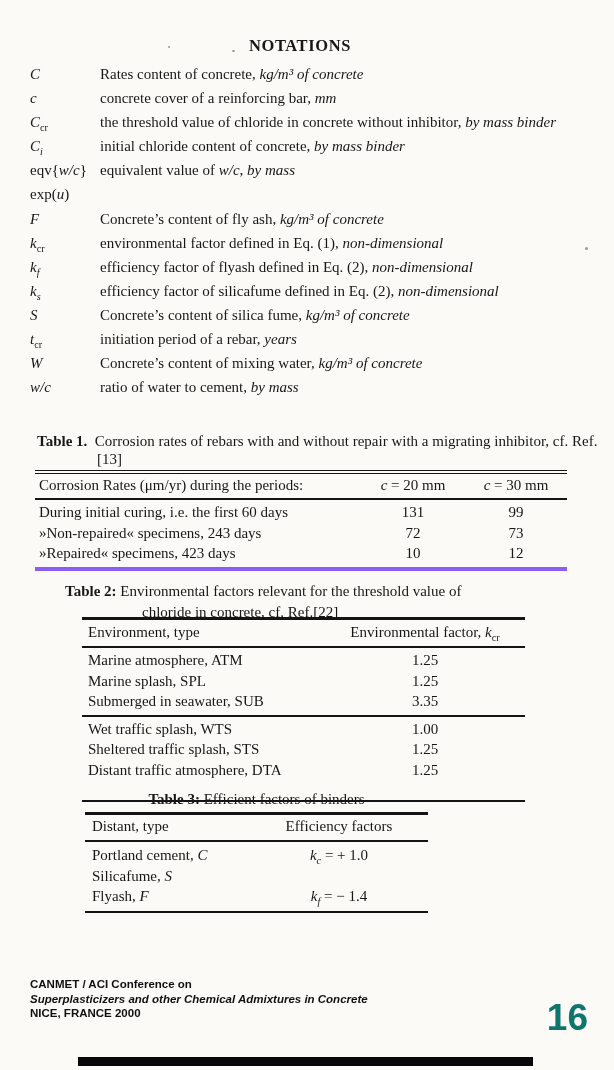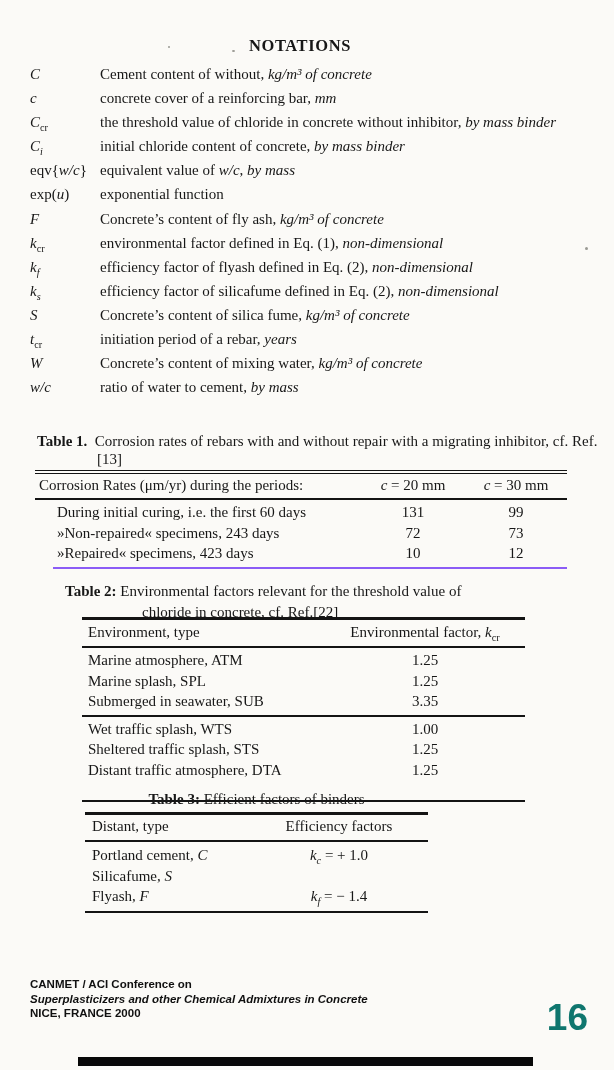--- a/index.html
+++ b/index.html
@@ -28,21 +28,21 @@
   .ndesc{flex:1;text-align:justify;}
 
   
   #t1caption{
     position:absolute;top:432px;left:37px;width:524px;
     font-size:15px;line-height:18px;
     padding-left:60px;text-indent:-60px;
   }
   #t1{position:absolute;top:470px;left:35px;width:532px;font-size:15px;}
   .t1head{display:flex;border-top:4px double #141414;border-bottom:2px solid #141414;padding:3px 0 4px;}
-  .t1body{border-bottom:2px solid #8b5cf6;padding:2px 0 3px;margin-left:18px;}
+  .t1body{border-bottom:4px solid #8b5cf6;padding:2px 0 3px;}
   .t1row{display:flex;line-height:18.5px;padding:1px 0;}
   .t1c1{flex:1;padding-left:4px;}
   .t1c2{width:104px;flex:none;text-align:center;}
   .t1c3{width:102px;flex:none;text-align:center;}
 
   
   #t2caption{position:absolute;top:581px;left:65px;width:490px;font-size:15px;line-height:20.5px;}
   #t2caption .cap2{margin-left:77px;}
   #t2{position:absolute;top:617px;left:82px;width:443px;font-size:15px;}
   .t2head{display:flex;border-top:3px solid #141414;border-bottom:2px solid #141414;padding:4px 0 5px;}
@@ -77,21 +77,21 @@
   .speck{position:absolute;background:#9a9a94;border-radius:50%;}
 </style>
 </head>
 <body>
 
 <div id="heading">NOTATIONS</div>
 
 <div id="notations">
   <div class="nrow">
     <div class="nsym"><span class="it">C</span></div>
-    <div class="ndesc"><span>Cement content of without, </span><span class="it">kg/m³ of concrete</span></div>
+    <div class="ndesc"><span>Rates content of concrete, </span><span class="it">kg/m³ of concrete</span></div>
   </div>
 
   <div class="nrow">
     <div class="nsym"><span class="it">c</span></div>
     <div class="ndesc"><span>concrete cover of a reinforcing bar, </span><span class="it">mm</span></div>
   </div>
 
   <div class="nrow">
     <div class="nsym"><span class="it">C</span><sub>cr</sub></div>
     <div class="ndesc"><span>the threshold value of chloride in concrete without inhibitor, </span><span class="it">by mass binder</span></div>
@@ -102,21 +102,20 @@
     <div class="ndesc"><span>initial chloride content of concrete, </span><span class="it">by mass binder</span></div>
   </div>
 
   <div class="nrow">
     <div class="nsym"><span>eqv{</span><span class="it">w/c</span><span>}</span></div>
     <div class="ndesc"><span>equivalent value of </span><span class="it">w/c</span><span>, </span><span class="it">by mass</span></div>
   </div>
 
   <div class="nrow">
     <div class="nsym"><span>exp(</span><span class="it">u</span><span>)</span></div>
-    <div class="ndesc"><span>exponential function</span></div>
   </div>
 
   <div class="nrow">
     <div class="nsym"><span class="it">F</span></div>
     <div class="ndesc"><span>Concrete’s content of fly ash, </span><span class="it">kg/m³ of concrete</span></div>
   </div>
 
   <div class="nrow">
     <div class="nsym"><span class="it">k</span><sub>cr</sub></div>
     <div class="ndesc"><span>environmental factor defined in Eq. (1), </span><span class="it">non-dimensional</span></div>

